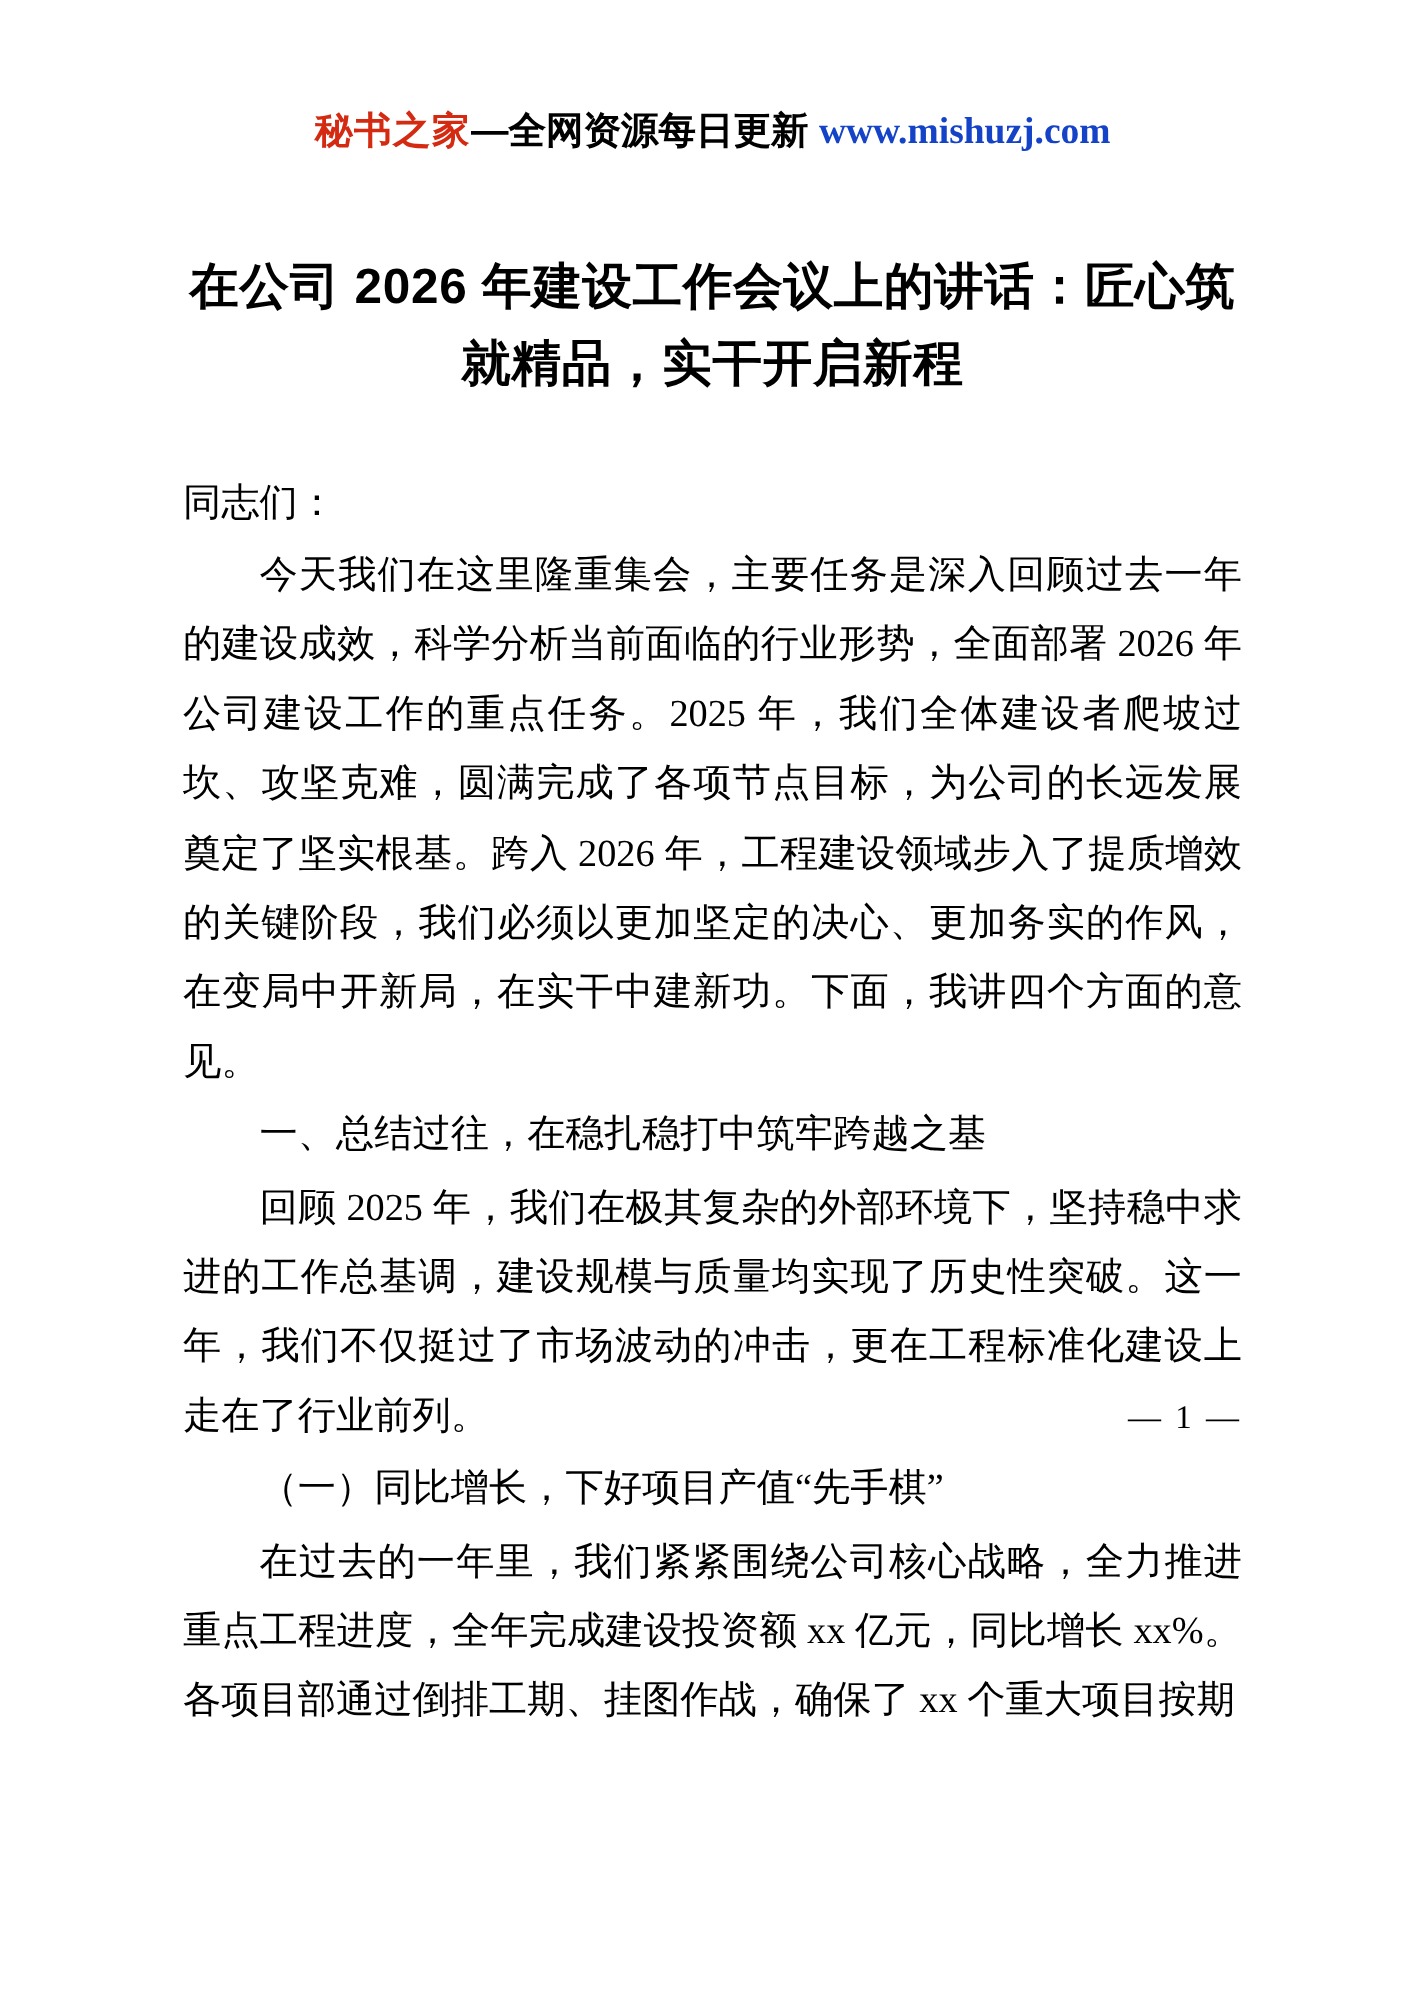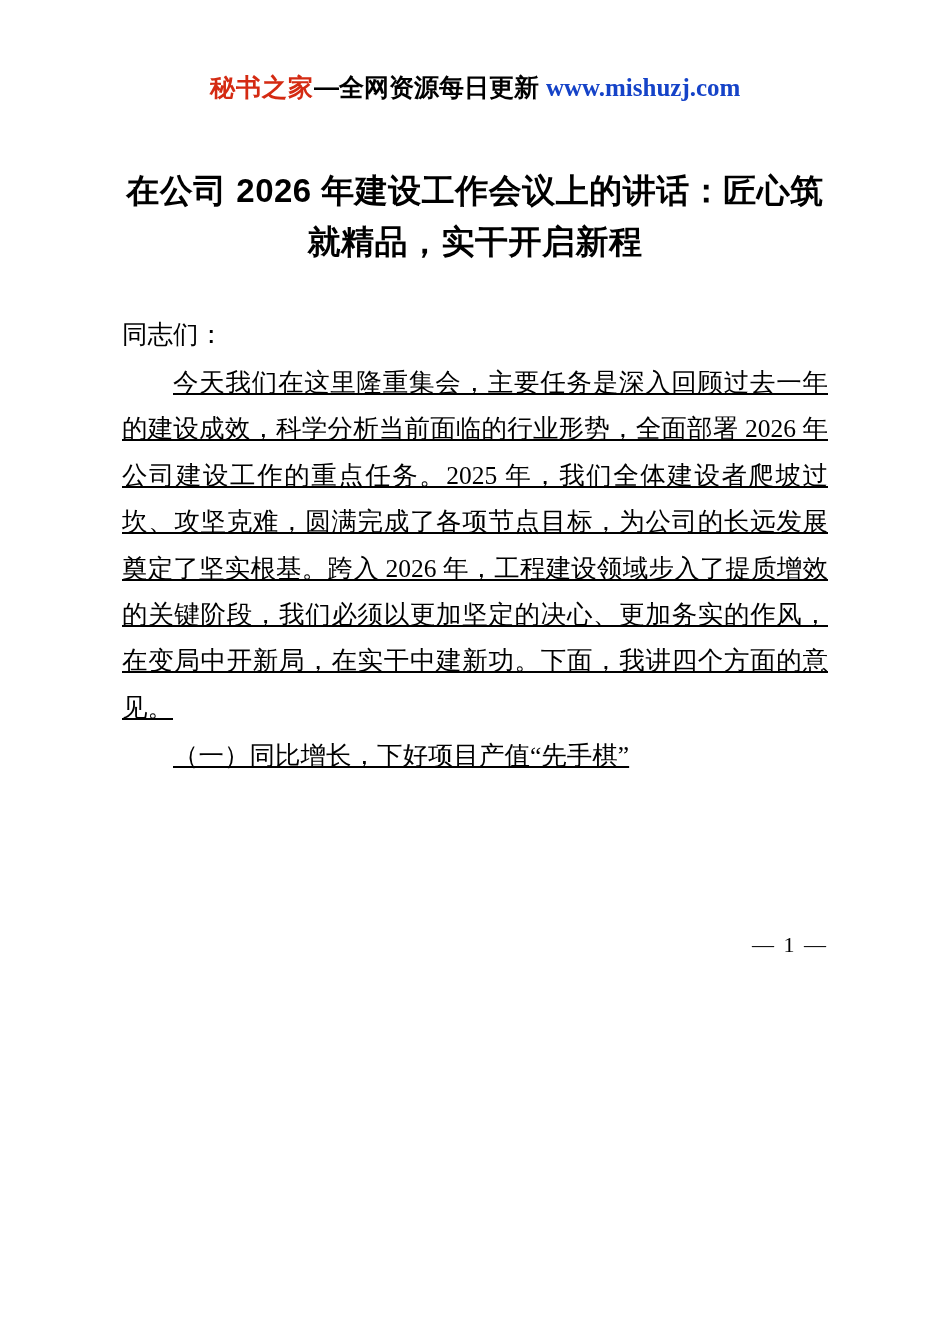--- a/index.html
+++ b/index.html
@@ -59,21 +59,20 @@
     font-size: 25.5px;
     line-height: 1.82;
     text-align: justify;
     text-justify: inter-ideograph;
   }
   .doc-body p {
     margin: 0 0 2px 0;
   }
   p.indent {
     text-indent: 2em;
-    text-decoration: underline;
   }
   p.noindent {
     text-indent: 0;
   }
   
   .page-number {
     position: absolute;
     right: 122px;
     bottom: 46px;
     font-size: 22px;
@@ -88,18 +87,21 @@
 
   <div class="site-header">
     <span class="brand">秘书之家</span><span class="slogan">—全网资源每日更新 </span><span class="url">www.mishuzj.com</span>
   </div>
 
   <h1 class="doc-title">在公司 2026 年建设工作会议上的讲话：匠心筑就精品，实干开启新程</h1>
 
   <div class="doc-body">
     <p class="noindent">同志们：</p>
     <p class="indent">今天我们在这里隆重集会，主要任务是深入回顾过去一年的建设成效，科学分析当前面临的行业形势，全面部署 2026 年公司建设工作的重点任务。2025 年，我们全体建设者爬坡过坎、攻坚克难，圆满完成了各项节点目标，为公司的长远发展奠定了坚实根基。跨入 2026 年，工程建设领域步入了提质增效的关键阶段，我们必须以更加坚定的决心、更加务实的作风，在变局中开新局，在实干中建新功。下面，我讲四个方面的意见。</p>
+    <p class="indent">一、总结过往，在稳扎稳打中筑牢跨越之基</p>
+    <p class="indent">回顾 2025 年，我们在极其复杂的外部环境下，坚持稳中求进的工作总基调，建设规模与质量均实现了历史性突破。这一年，我们不仅挺过了市场波动的冲击，更在工程标准化建设上走在了行业前列。</p>
     <p class="indent">（一）同比增长，下好项目产值“先手棋”</p>
+    <p class="indent">在过去的一年里，我们紧紧围绕公司核心战略，全力推进重点工程进度，全年完成建设投资额 xx 亿元，同比增长 xx%。各项目部通过倒排工期、挂图作战，确保了 xx 个重大项目按期</p>
   </div>
 
   <div class="page-number">— 1 —</div>
 
 </div>
 
 </body></html>

